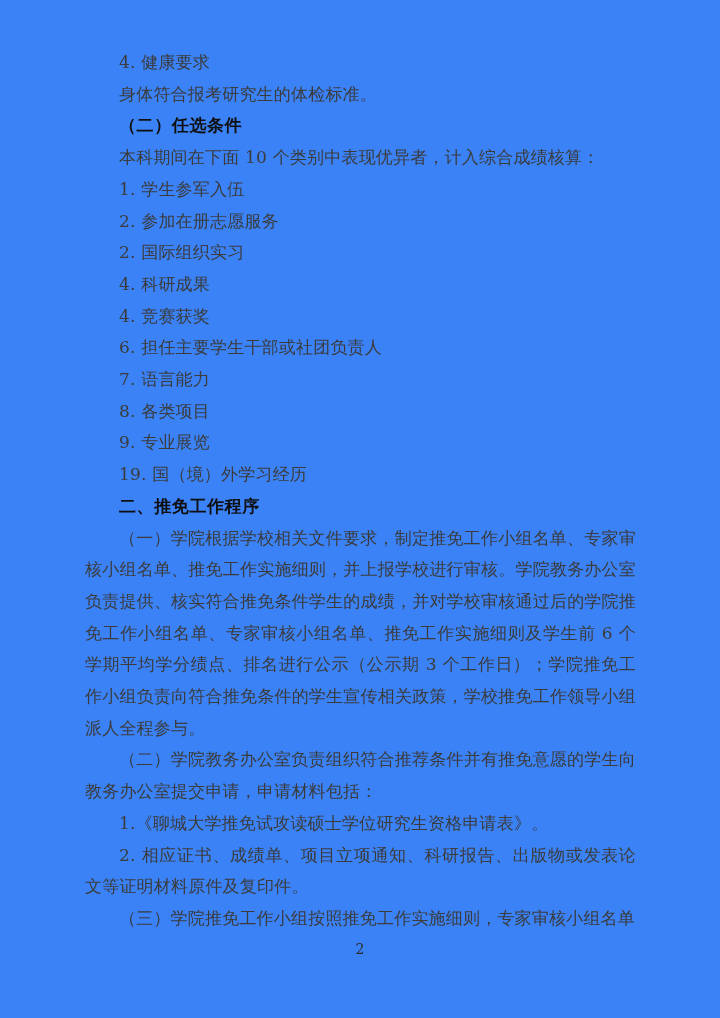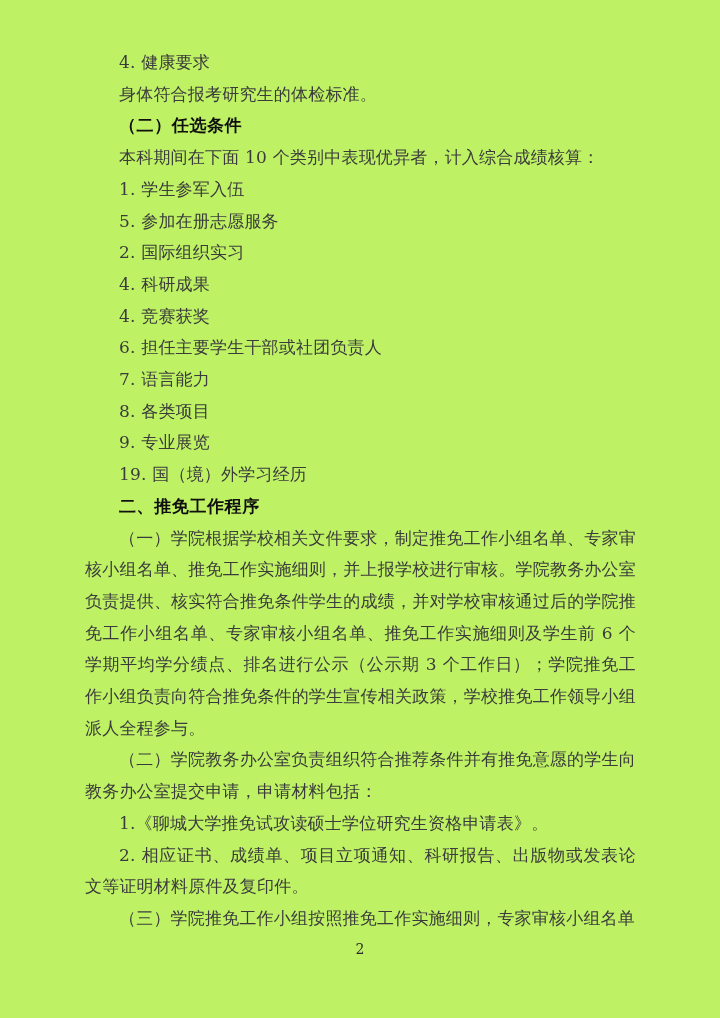--- a/index.html
+++ b/index.html
@@ -4,21 +4,21 @@
 <style>
   html, body {
     margin: 0;
     padding: 0;
     background: #ffffff;
   }
   .page {
     position: relative;
     width: 720px;
     height: 1018px;
-    background: #bef264;
+    background: #3b82f6;
     overflow: hidden;
     font-family: "DejaVu Serif", "Liberation Serif", serif;
   }
   .content {
     position: absolute;
     left: 85px;
     top: 47px;
     width: 551px;
   }
   p.para {
@@ -52,21 +52,21 @@
 </head>
 <body>
 
 <div class="page">
   <div class="content">
       <p class="para body">4. 健康要求</p>
       <p class="para body">身体符合报考研究生的体检标准。</p>
       <p class="para heading">（二）任选条件</p>
       <p class="para body">本科期间在下面 10 个类别中表现优异者，计入综合成绩核算：</p>
       <p class="para body">1. 学生参军入伍</p>
-      <p class="para body">5. 参加在册志愿服务</p>
+      <p class="para body">2. 参加在册志愿服务</p>
       <p class="para body">2. 国际组织实习</p>
       <p class="para body">4. 科研成果</p>
       <p class="para body">4. 竞赛获奖</p>
       <p class="para body">6. 担任主要学生干部或社团负责人</p>
       <p class="para body">7. 语言能力</p>
       <p class="para body">8. 各类项目</p>
       <p class="para body">9. 专业展览</p>
       <p class="para body">19. 国（境）外学习经历</p>
       <p class="para heading">二、推免工作程序</p>
       <p class="para body">（一）学院根据学校相关文件要求，制定推免工作小组名单、专家审核小组名单、推免工作实施细则，并上报学校进行审核。学院教务办公室负责提供、核实符合推免条件学生的成绩，并对学校审核通过后的学院推免工作小组名单、专家审核小组名单、推免工作实施细则及学生前 6 个学期平均学分绩点、排名进行公示（公示期 3 个工作日）；学院推免工作小组负责向符合推免条件的学生宣传相关政策，学校推免工作领导小组派人全程参与。</p>

